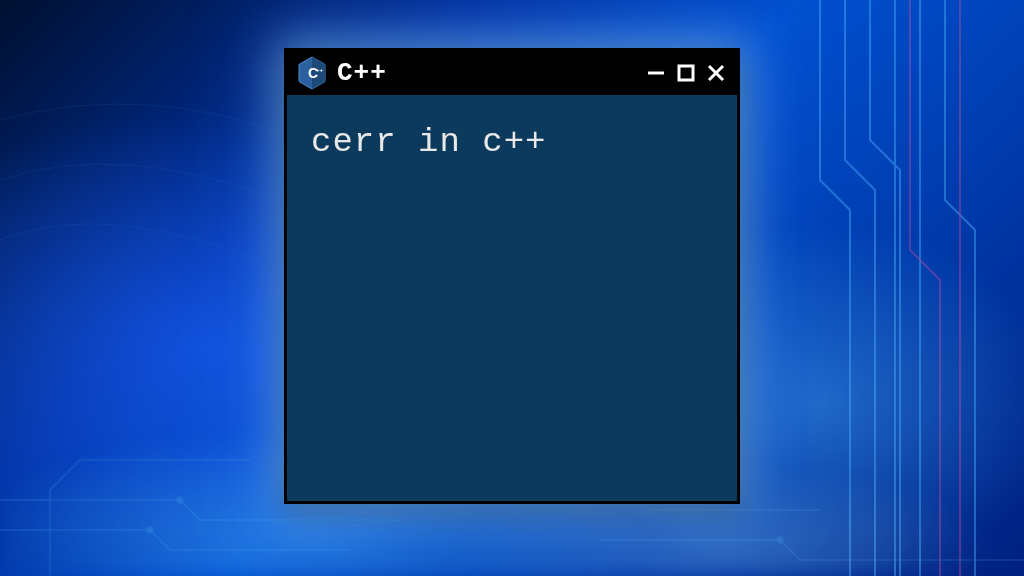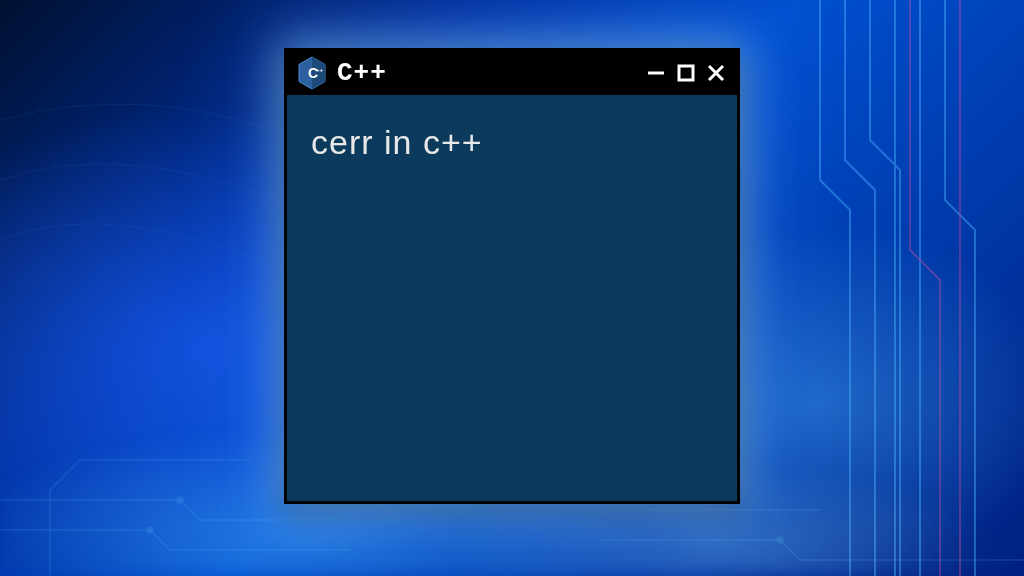--- a/index.html
+++ b/index.html
@@ -97,21 +97,21 @@
       justify-content: center;
       cursor: pointer;
     }
     
     .content {
       padding: 28px 24px;
     }
     
     .content-text {
       color: #e8e8e8;
-      font-family: Liberation Sans, sans-serif;
+      font-family: Liberation Mono, monospace;
       font-size: 34px;
       letter-spacing: 1px;
     }
   </style>
 </head>
 <body>
 
 <div class="bg"></div>
 
 <div class="circuit-lines">

